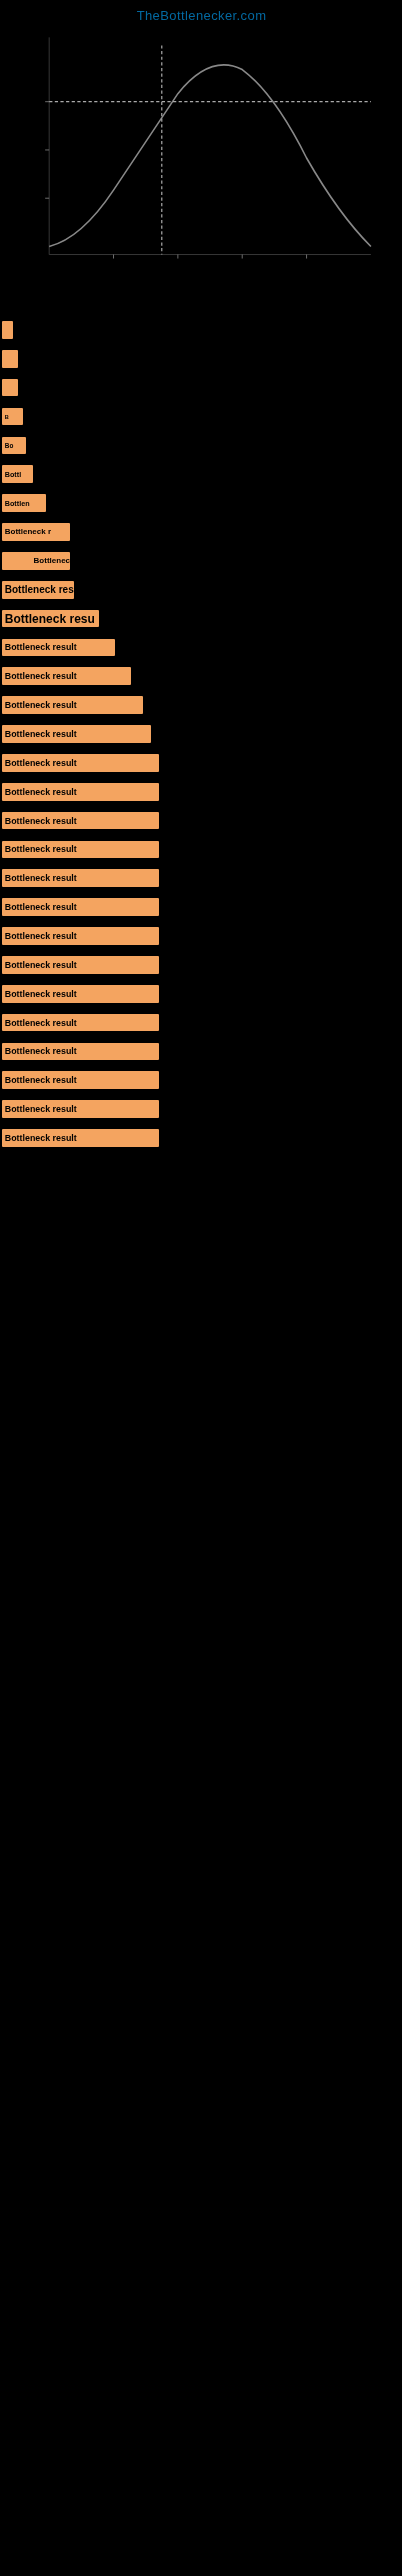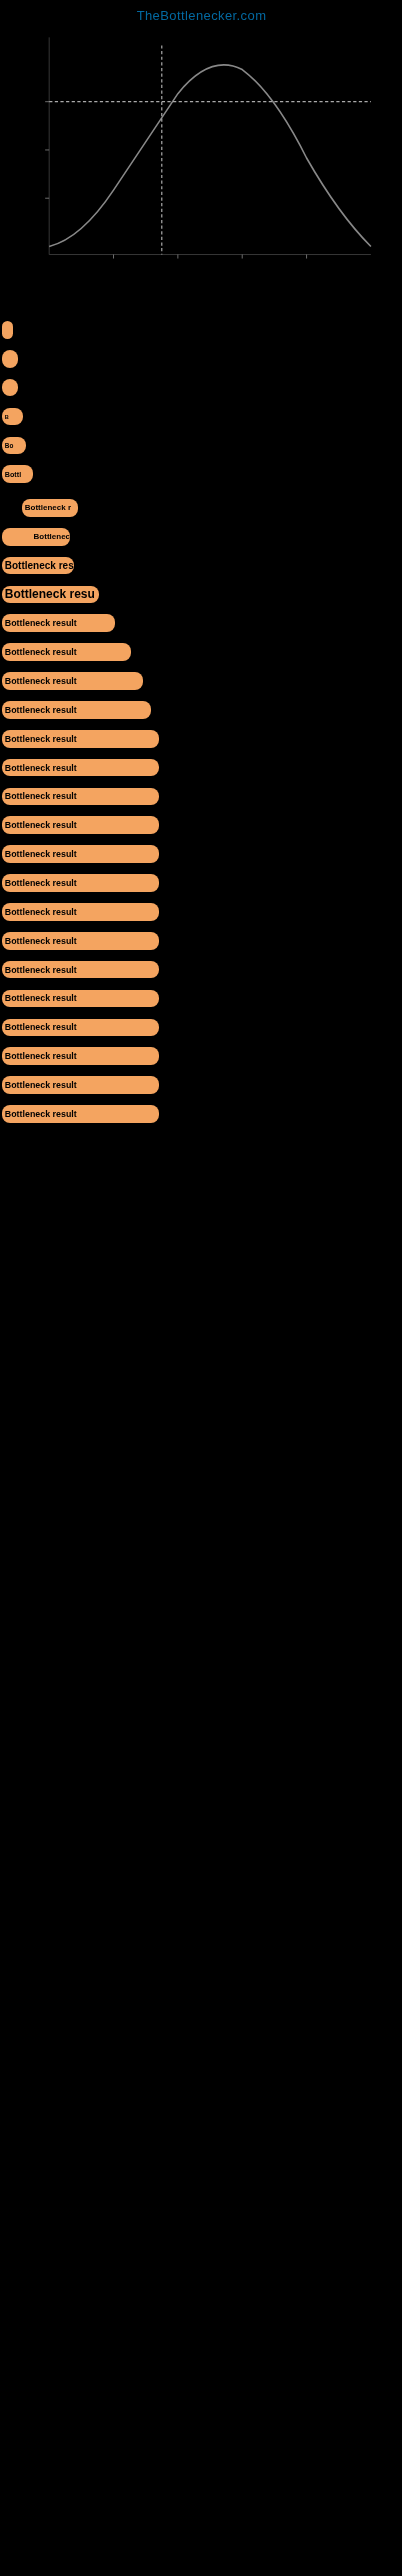--- a/index.html
+++ b/index.html
@@ -55,21 +55,21 @@
       background-color: #F4A460;
       color: #000000;
       font-size: 8.9px;
       font-weight: bold;
       white-space: nowrap;
       overflow: hidden;
       display: flex;
       align-items: center;
       padding-left: 3.2px;
       height: 17.7px;
-      border-radius: 8px;
+      border-radius: 1px;
     }
 
     .result-bar.tiny {
       width: 11.3px;
       font-size: 0px;
     }
     .result-bar.small1 {
       width: 16px;
       font-size: 0px;
     }
@@ -83,23 +83,22 @@
     }
     .result-bar.small4 {
       width: 31px;
       font-size: 7.2px;
     }
     .result-bar.medium1 {
       width: 44px;
       font-size: 7.2px;
     }
     .result-bar.medium2 {
-      width: 56px;
+      width: 68px;
       font-size: 8px;
-      margin-left: 20px;
     }
     .result-bar.medium3 {
       width: 68px;
       font-size: 8px;
       padding-left: 32px;
     }
     .result-bar.medium4 {
       width: 72px;
       font-size: 10px;
     }
@@ -194,20 +193,23 @@
   <div class="result-item">
     <div class="result-bar small3">Bo</div>
   </div>
 
   <div class="small-spacer"></div>
   <div class="result-item">
     <div class="result-bar small4">Bottl</div>
   </div>
 
   <div class="small-spacer"></div>
+  <div class="result-item">
+    <div class="result-bar medium1">Bottlen</div>
+  </div>
 
   <div class="small-spacer"></div>
   <div class="result-item">
     <div class="result-bar medium2">Bottleneck r</div>
   </div>
 
   <div class="small-spacer"></div>
   <div class="result-item">
     <div class="result-bar medium3">Bottleneck re</div>
   </div>

